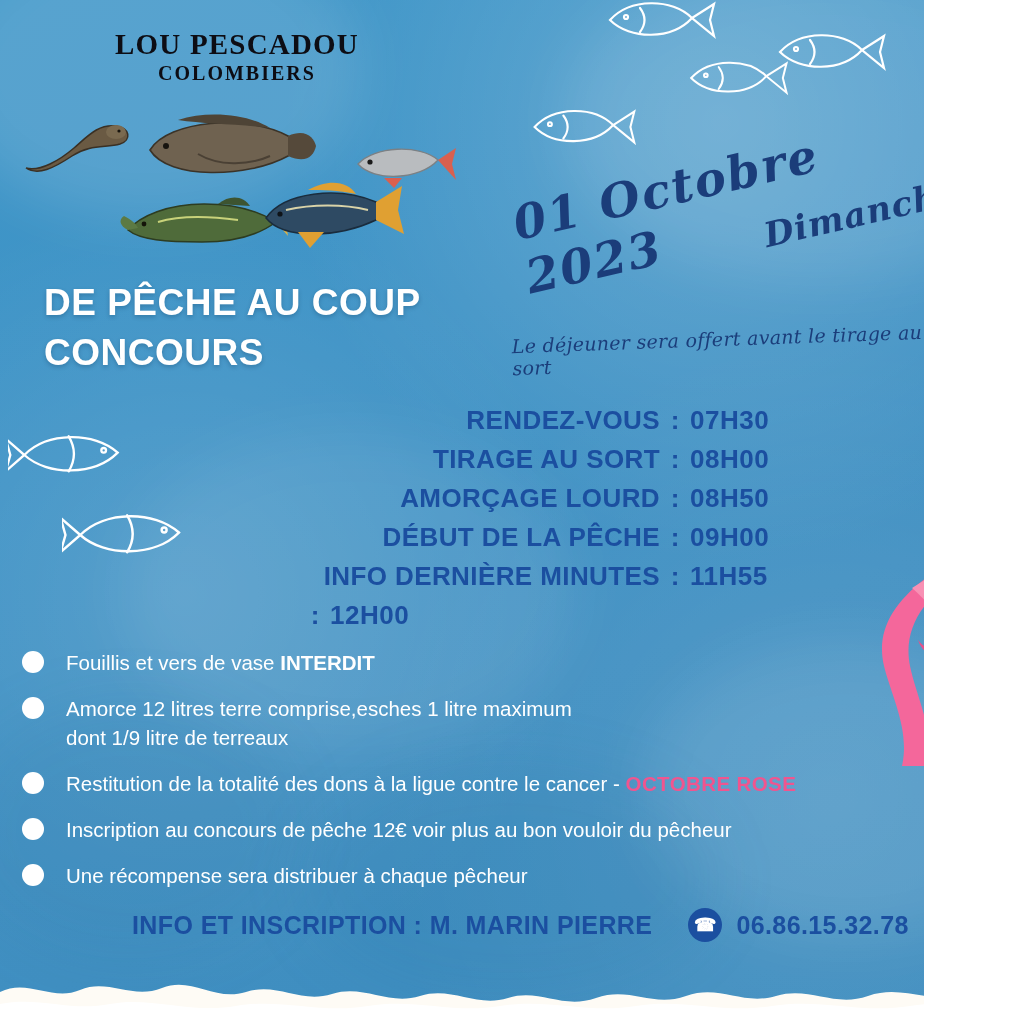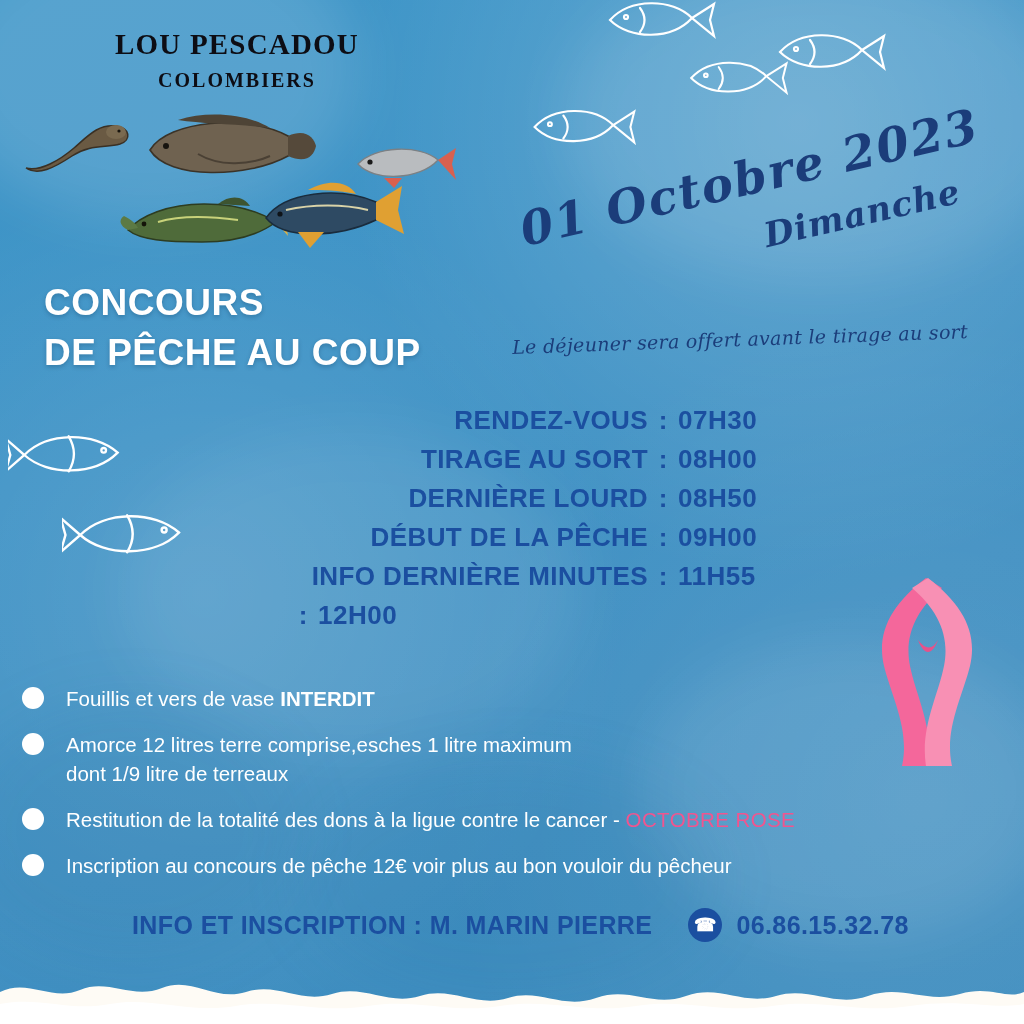--- a/index.html
+++ b/index.html
@@ -7,21 +7,21 @@
     padding: 0;
   }
   body {
     width: 1024px;
     height: 1024px;
     font-family: "Liberation Sans", sans-serif;
     overflow: hidden;
   }
   #poster {
     position: relative;
-    width: 1024px;
+    width: 924px;
     height: 1024px;
     background:
       radial-gradient(circle at 78% 12%, rgba(255,255,255,0.20) 0%, rgba(255,255,255,0.00) 38%),
       radial-gradient(circle at 20% 58%, rgba(255,255,255,0.12) 0%, rgba(255,255,255,0.00) 42%),
       radial-gradient(circle at 90% 78%, rgba(255,255,255,0.10) 0%, rgba(255,255,255,0.00) 40%),
       linear-gradient(160deg, #3e96c8 0%, #3f93c6 35%, #4190c2 65%, #3d8cbe 100%);
     overflow: hidden;
   }
   
   .blotch {
@@ -44,21 +44,21 @@
     font-family: "Liberation Serif", serif;
     font-weight: bold;
     font-size: 29px;
     letter-spacing: 1.2px;
   }
   .brand-sub {
     font-family: "Liberation Serif", serif;
     font-weight: bold;
     font-size: 20px;
     letter-spacing: 2px;
-    margin-top: 8px;
+    margin-top: 1px;
   }
 
   
   .fish-photo { position: absolute; }
 
   
   .main-title {
     position: absolute;
     left: 44px;
     top: 278px;
@@ -103,21 +103,21 @@
     color: #1b3d7a;
     font-family: "DejaVu Serif", serif;
     font-style: italic;
     font-size: 19px;
     letter-spacing: 0.3px;
   }
 
   
   .schedule {
     position: absolute;
-    left: 288px;
+    left: 300px;
     top: 405px;
     color: #1b4fa0;
     font-weight: bold;
     font-size: 26px;
   }
   .sched-row {
     display: flex;
     align-items: baseline;
     height: 39px;
     white-space: nowrap;
@@ -132,42 +132,42 @@
     text-align: center;
   }
   .sched-time {
     letter-spacing: 0.5px;
   }
 
   
   .rules {
     position: absolute;
     left: 22px;
-    top: 684px;
+    top: 648px;
     width: 990px;
     color: #ffffff;
     font-size: 20.5px;
     line-height: 1.45;
   }
   .rule {
     position: relative;
     padding-left: 44px;
     margin-bottom: 16px;
   }
   .rule .dot {
     position: absolute;
     left: 0;
     top: 3px;
     width: 22px;
     height: 22px;
     border-radius: 50%;
     background: #ffffff;
   }
   .rule b { font-weight: bold; }
-  .rose { color: #f0558f; font-weight: normal; letter-spacing: 0.4px; }
+  .rose { color: #f0558f; font-weight: bold; letter-spacing: 0.4px; }
 
   
   .contact {
     position: absolute;
     left: 84px;
     top: 908px;
     display: flex;
     align-items: center;
     color: #1b4fa0;
     font-weight: bold;
@@ -318,41 +318,41 @@
       <path d="M14 52 C 32 26, 86 20, 124 36 C 132 40, 132 48, 124 54 C 86 72, 32 74, 14 52 Z" fill="#2e4a63" stroke="#1a2c3d" stroke-width="1.5"></path>
       <path d="M56 24 C 78 12, 96 16, 104 28 C 86 24, 70 24, 56 24 Z" fill="#e0a032"></path>
       <path d="M124 36 L 150 20 L 146 44 L 152 68 L 124 54 Z" fill="#e0a032"></path>
       <path d="M46 66 L 58 82 L 72 66 Z" fill="#e0a032"></path>
       <path d="M34 44 C 60 38, 92 38, 116 44" stroke="#d9d3a8" stroke-width="2" fill="none"></path>
       <circle cx="28" cy="48" r="2.6" fill="#0e1318"></circle>
     </svg>
   </div>
 
   <div class="main-title">
+    <div>DE PÊCHE AU COUP</div>
     <div>CONCOURS</div>
-    <div>DE PÊCHE AU COUP</div>
   </div>
 
   <div class="date-main">01 Octobre 2023</div>
   <div class="date-day">Dimanche</div>
   <div class="date-note">Le déjeuner sera offert avant le tirage au sort</div>
 
   <div class="schedule">
     <div class="sched-row">
       <span class="sched-label">RENDEZ-VOUS</span>
       <span class="sched-sep">:</span>
       <span class="sched-time">07H30</span>
     </div>
     <div class="sched-row">
       <span class="sched-label">TIRAGE AU SORT</span>
       <span class="sched-sep">:</span>
       <span class="sched-time">08H00</span>
     </div>
     <div class="sched-row">
-      <span class="sched-label">DERNIÈRE LOURD</span>
+      <span class="sched-label">AMORÇAGE LOURD</span>
       <span class="sched-sep">:</span>
       <span class="sched-time">08H50</span>
     </div>
     <div class="sched-row">
       <span class="sched-label">DÉBUT DE LA PÊCHE</span>
       <span class="sched-sep">:</span>
       <span class="sched-time">09H00</span>
     </div>
     <div class="sched-row">
       <span class="sched-label">INFO DERNIÈRE MINUTES</span>
@@ -375,20 +375,24 @@
       <span>Amorce 12 litres terre comprise,esches 1 litre maximum</span><br>
       <span>dont 1/9 litre de terreaux</span>
     </div>
     <div class="rule">
       <span class="dot"></span>
       <span>Restitution de la totalité des dons à la ligue contre le cancer - </span><span class="rose">OCTOBRE ROSE</span>
     </div>
     <div class="rule">
       <span class="dot"></span>
       <span>Inscription au concours de pêche 12€ voir plus au bon vouloir du pêcheur</span>
+    </div>
+    <div class="rule">
+      <span class="dot"></span>
+      <span>Une récompense sera distribuer à chaque pêcheur</span>
     </div>
   </div>
 
   <div class="ribbon">
     <svg viewBox="0 0 130 200" style="width:130px;height:200px;">
       <path d="M64 8 C 30 34, 14 62, 22 96 C 30 128, 48 160, 40 196 L 66 196 C 72 158, 54 126, 48 96 C 42 66, 54 40, 80 18 Z" fill="#f4679b"></path>
       <path d="M66 8 C 100 34, 116 62, 108 96 C 100 128, 82 160, 90 196 L 64 196 C 58 158, 76 126, 82 96 C 88 66, 76 40, 50 18 Z" fill="#f890b4"></path>
       <path d="M56 70 C 64 80, 70 80, 76 70 C 70 86, 62 86, 56 70 Z" fill="#e6528a"></path>
     </svg>
   </div>

